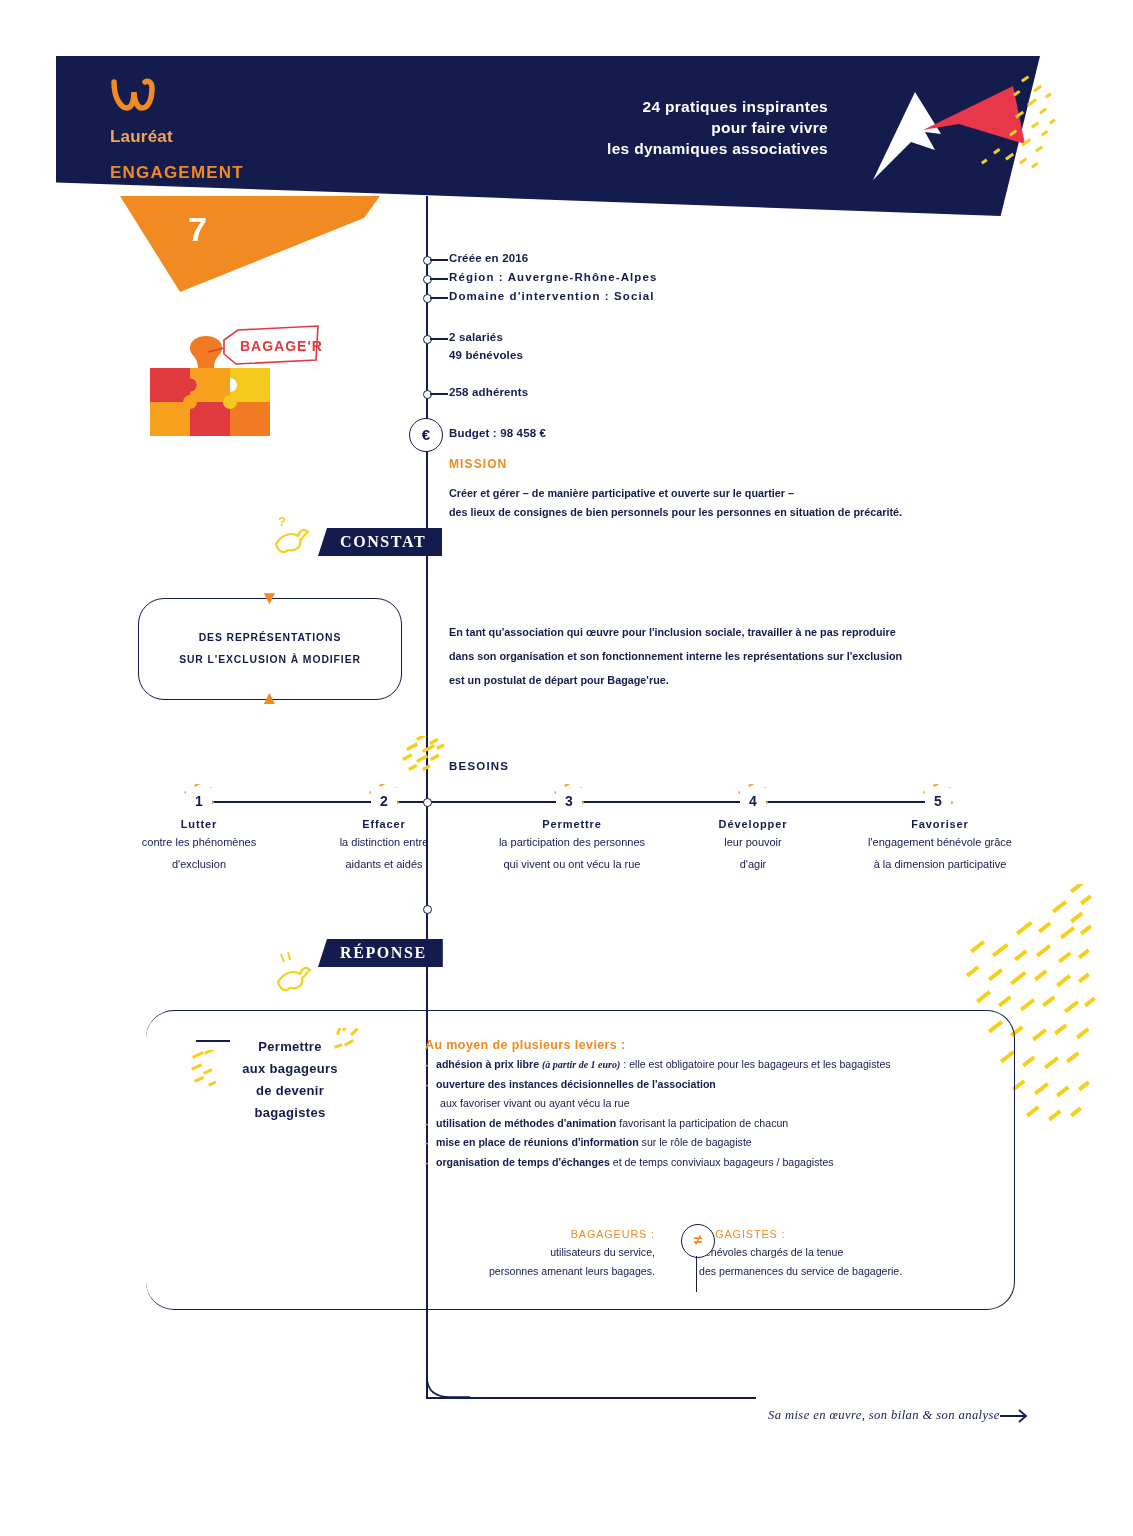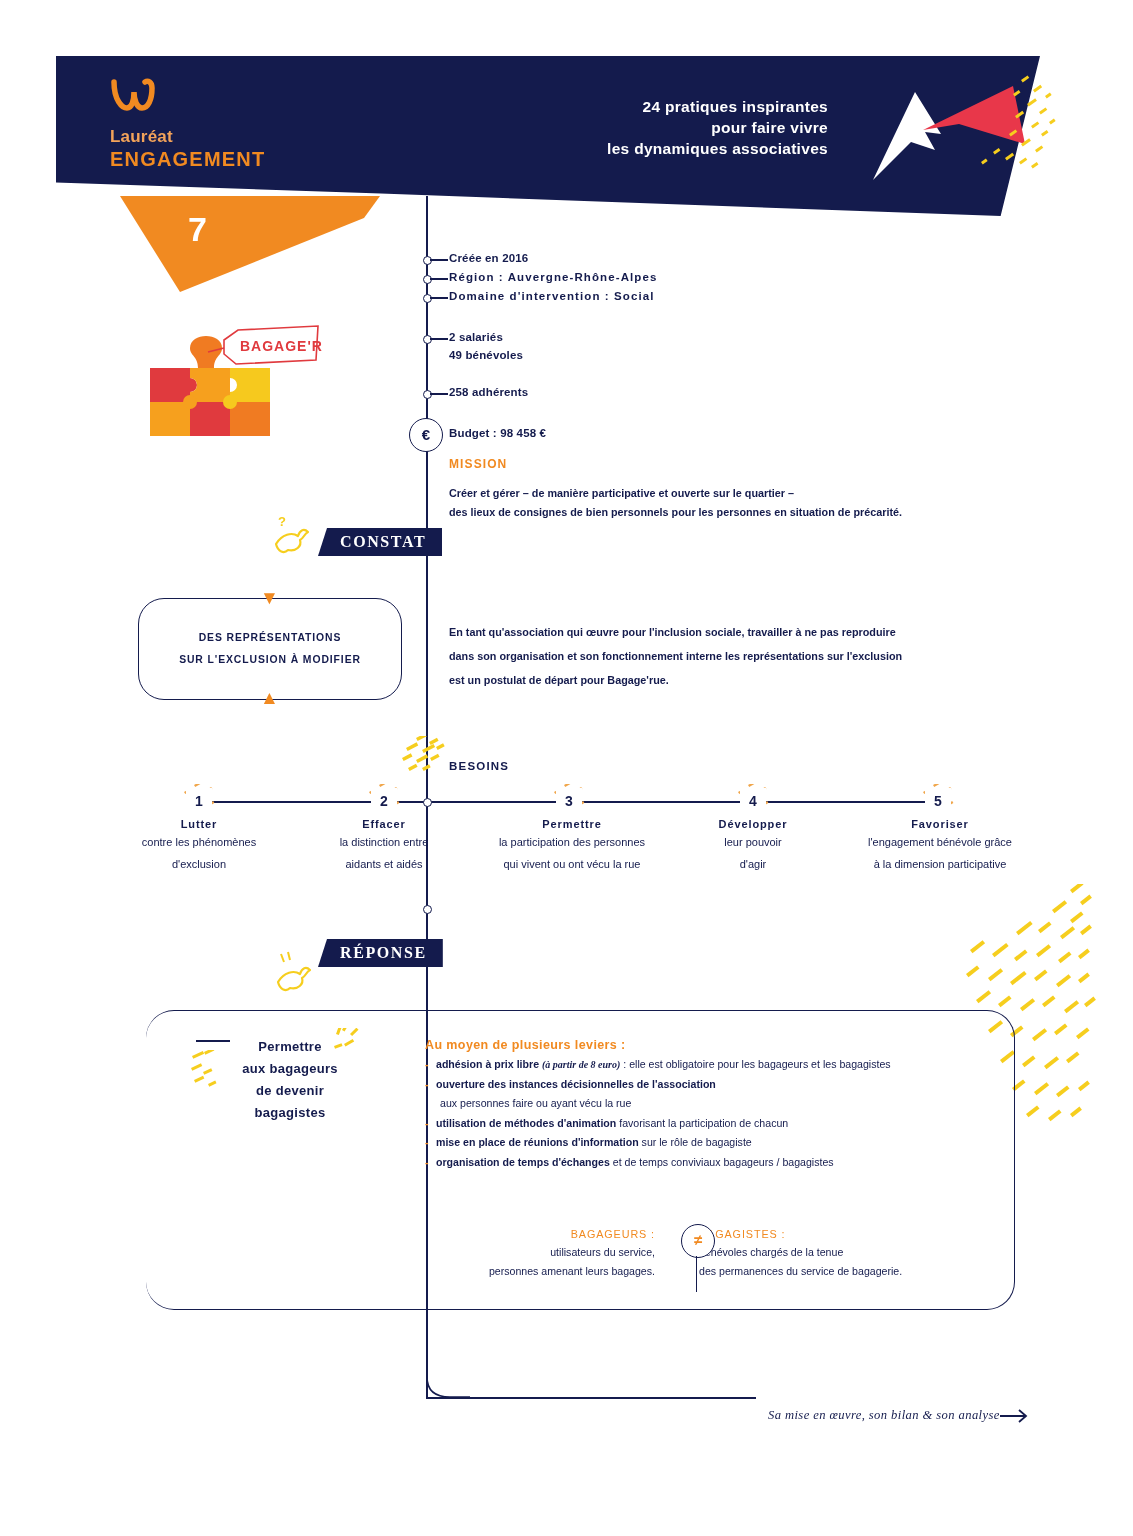--- a/index.html
+++ b/index.html
@@ -10,21 +10,21 @@
     position:absolute; left:56px; top:56px; width:984px; height:160px;
     background:#141B4D;
     clip-path: polygon(0 0, 100% 0, 96% 100%, 33% 86%, 0 79%);
   }
   .brand { position:absolute; left:110px; top:78px; width:260px; }
   .brand-mark {
     font-size:34px; line-height:34px; color:#F18A21; font-weight:bold;
     letter-spacing:-1px;
   }
   .brand-l1 { color:#F3A35A; font-size:17px; font-weight:bold; margin-top:10px; letter-spacing:.2px;}
-  .brand-l2 { color:#F18A21; font-size:20px; font-weight:bold; letter-spacing:1.2px; margin-top:1px;}
+  .brand-l2 { color:#F18A21; font-size:17px; font-weight:bold; letter-spacing:1.2px; margin-top:16px;}
 
   .hdr-title {
     position:absolute; right:305px; top:96px; text-align:right;
     color:#ffffff; font-size:15.5px; font-weight:bold; line-height:21px;
     letter-spacing:.3px;
   }
 
   .hdr-deco { position:absolute; right:70px; top:72px; width:200px; height:120px; }
 
   
@@ -525,25 +525,25 @@
 <div class="perm">
   <div>Permettre</div>
   <div>aux bagageurs</div>
   <div>de devenir</div>
   <div>bagagistes</div>
 </div>
 
 <div class="lev-h">Au moyen de plusieurs leviers :</div>
 <div class="lev-list">
   <div class="lev">
-    <b>adhésion à prix libre </b><i>(à partir de 8 euro)</i><span> : elle est obligatoire pour les bagageurs et les bagagistes</span>
+    <b>adhésion à prix libre </b><i>(à partir de 1 euro)</i><span> : elle est obligatoire pour les bagageurs et les bagagistes</span>
   </div>
   <div class="lev">
     <b>ouverture des instances décisionnelles de l'association</b>
-    <span class="sub">aux personnes faire ou ayant vécu la rue</span>
+    <span class="sub">aux favoriser vivant ou ayant vécu la rue</span>
   </div>
   <div class="lev">
     <b>utilisation de méthodes d'animation </b><span>favorisant la participation de chacun</span>
   </div>
   <div class="lev">
     <b>mise en place de réunions d'information </b><span>sur le rôle de bagagiste</span>
   </div>
   <div class="lev">
     <b>organisation de temps d'échanges </b><span>et de temps conviviaux bagageurs / bagagistes</span>
   </div>

